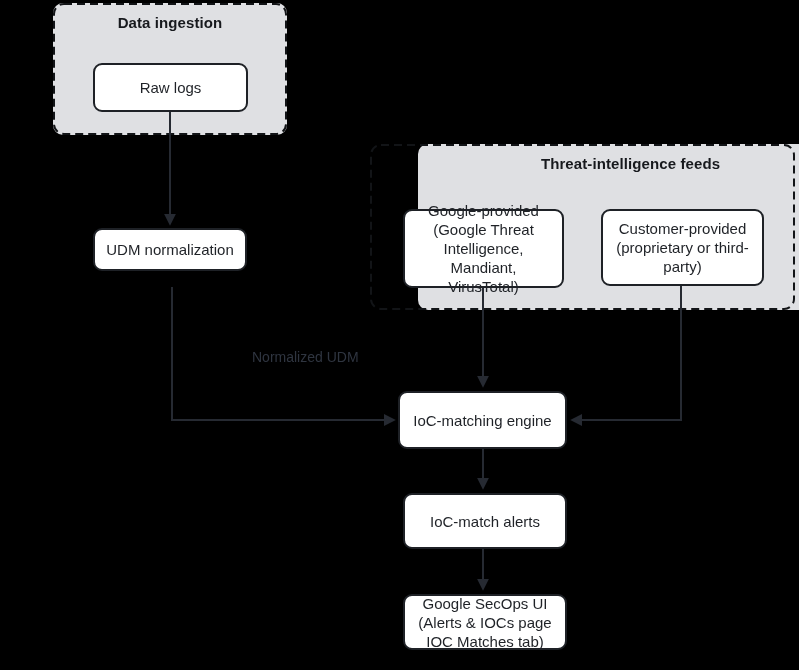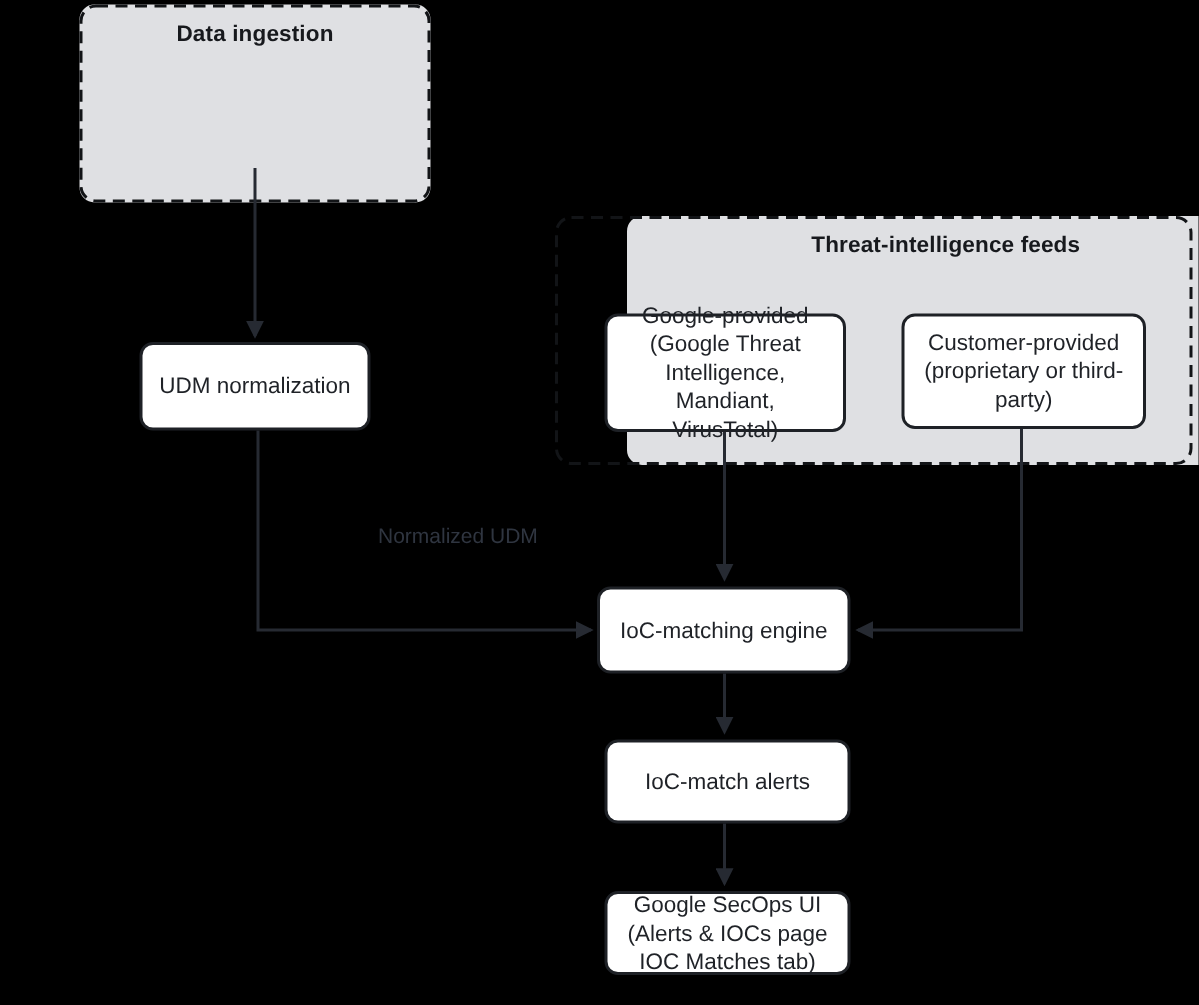--- a/index.html
+++ b/index.html
@@ -92,22 +92,25 @@
     <rect class="group-outline" x="371" y="145" width="423" height="164" rx="10"></rect>
 
     <path class="edge" d="M170 112 V224" marker-end="url(#arrowhead)"></path>
     <path class="edge" d="M172 287 V420 H394" marker-end="url(#arrowhead)"></path>
     <path class="edge" d="M483 288 V386" marker-end="url(#arrowhead)"></path>
     <path class="edge" d="M681 286 V420 H572" marker-end="url(#arrowhead)"></path>
     <path class="edge" d="M483 449 V488" marker-end="url(#arrowhead)"></path>
     <path class="edge" d="M483 549 V589" marker-end="url(#arrowhead)"></path>
   </svg>
 
+  <div class="node" style="left:93px; top:63px; width:155px; height:49px;">
+    <span>Raw logs</span>
+  </div>
 
-  <div class="node" style="left:93px; top:228px; width:154px; height:59px;">
+  <div class="node" style="left:93px; top:228px; width:154px; height:43px;">
     <span>UDM normalization</span>
   </div>
 
   <div class="node" style="left:601px; top:209px; width:163px; height:77px;">
     <span>Customer-provided
 (proprietary or third-
 party)</span>
   </div>
 
   <div class="node" style="left:403px; top:209px; width:161px; height:79px;">

